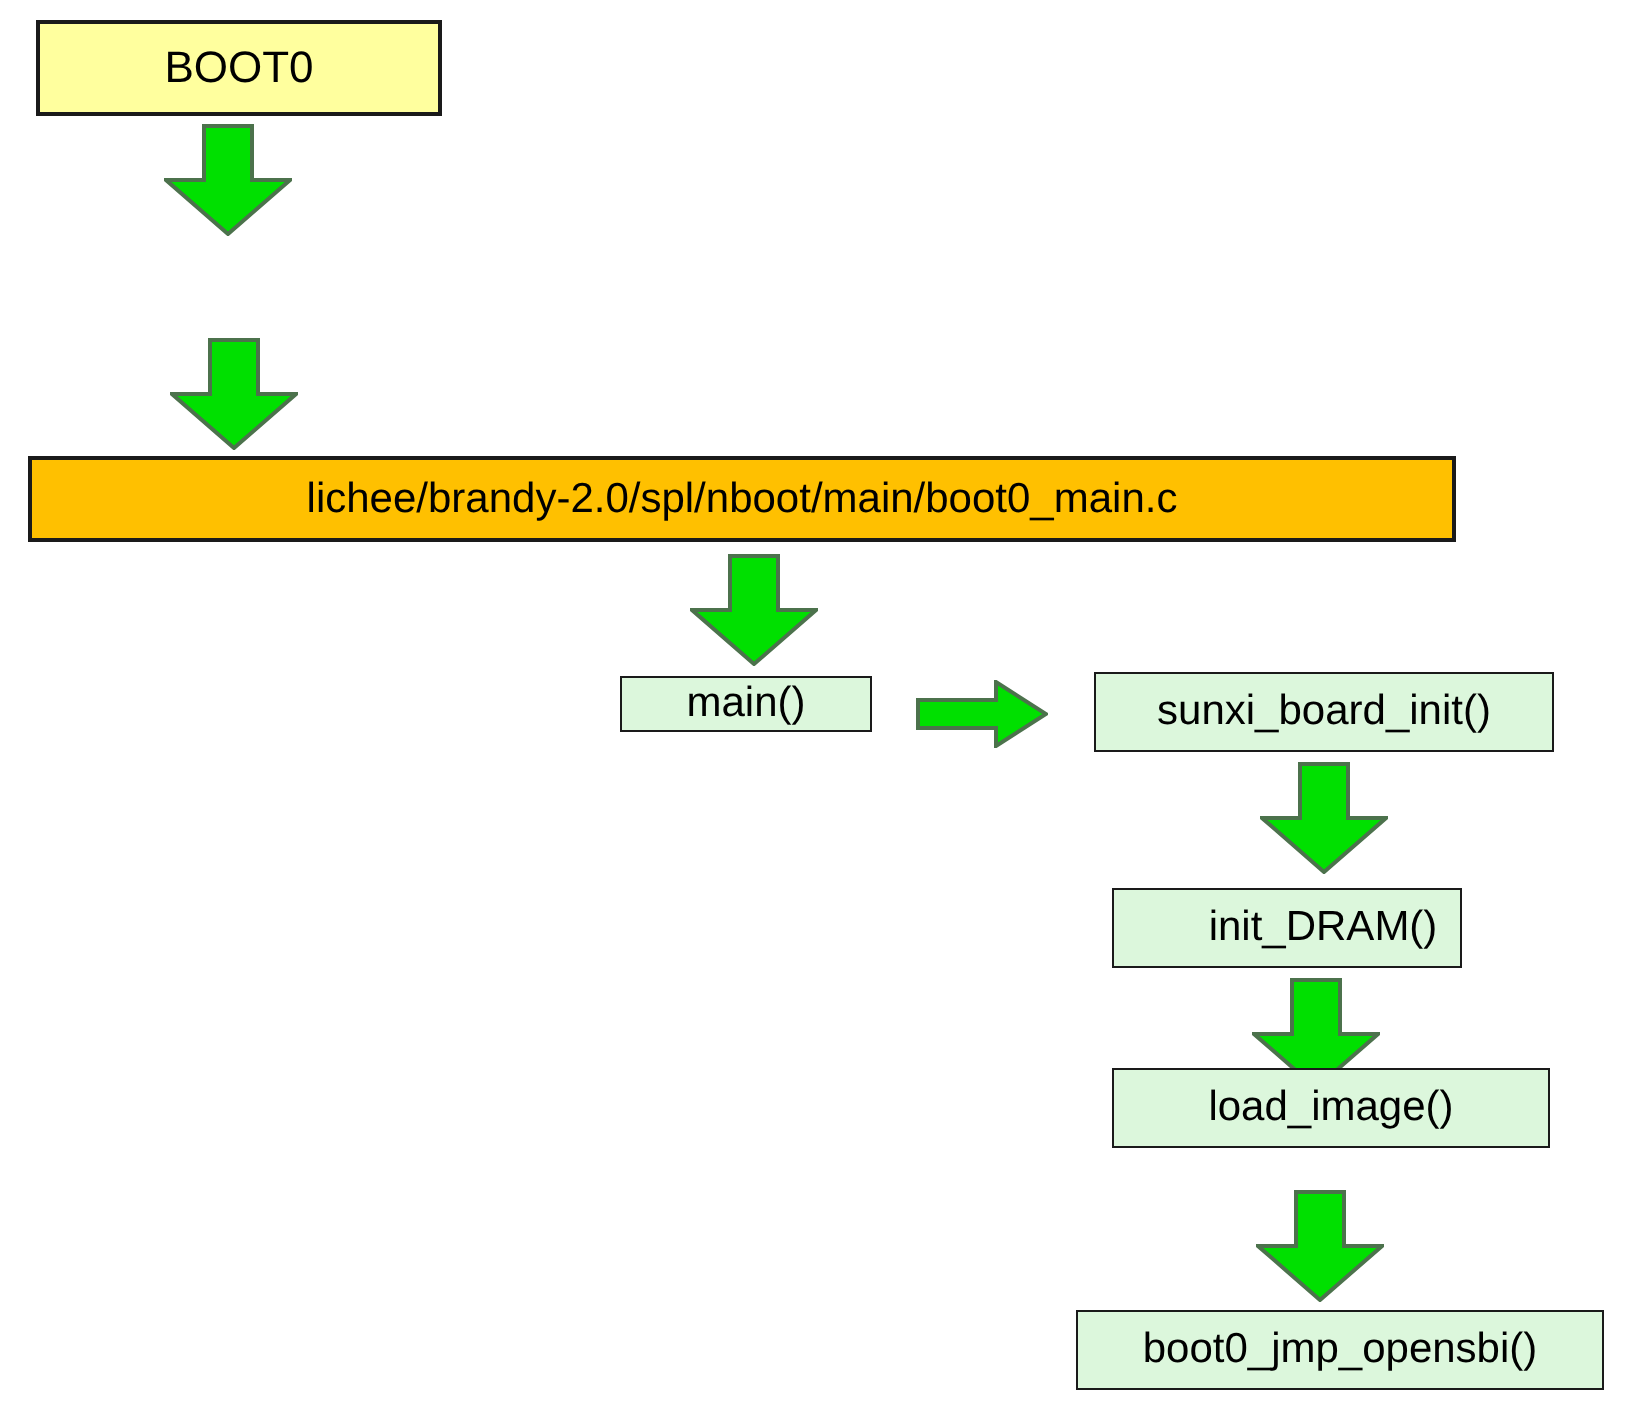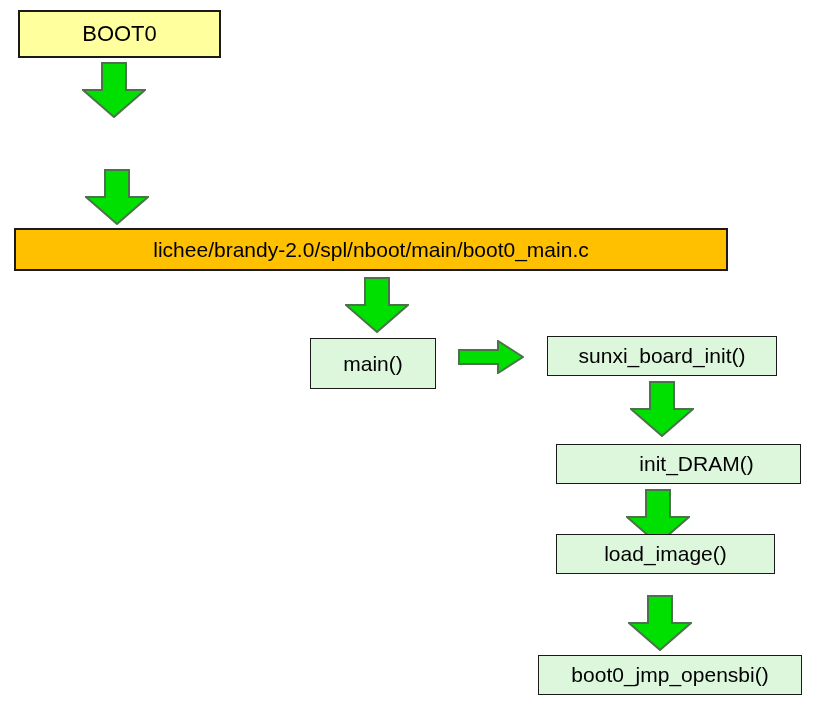--- a/index.html
+++ b/index.html
@@ -51,25 +51,25 @@
     stroke-linejoin: miter;
   }
 
   
   #n-boot0      { left: 18px;  top: 10px;  width: 203px; height: 48px; }
   #a-1          { left: 82px;  top: 62px;  width: 64px;  height: 56px; }
   #n-entry      { left: 14px;  top: 123px; width: 714px; height: 42px; }
   #a-2          { left: 85px;  top: 169px; width: 64px;  height: 56px; }
   #n-mainc      { left: 14px;  top: 228px; width: 714px; height: 43px; }
   #a-3          { left: 345px; top: 277px; width: 64px;  height: 56px; }
-  #n-main       { left: 310px; top: 338px; width: 126px; height: 51px; }
+  #n-main       { left: 310px; top: 338px; width: 126px; height: 28px; }
   #a-right      { left: 458px; top: 340px; width: 66px;  height: 34px; }
   #n-sunxi      { left: 547px; top: 336px; width: 230px; height: 40px; }
   #a-4          { left: 630px; top: 381px; width: 64px;  height: 56px; }
-  #n-initdram   { left: 556px; top: 444px; width: 245px; height: 40px; padding-left: 36px; }
+  #n-initdram   { left: 556px; top: 444px; width: 175px; height: 40px; padding-left: 36px; }
   #a-5          { left: 626px; top: 489px; width: 64px;  height: 56px; }
   #n-loadimage  { left: 556px; top: 534px; width: 219px; height: 40px; }
   #a-6          { left: 628px; top: 595px; width: 64px;  height: 56px; }
   #n-opensbi    { left: 538px; top: 655px; width: 264px; height: 40px; }
 </style>
 </head>
 <body>
 
 <div class="canvas">
 

